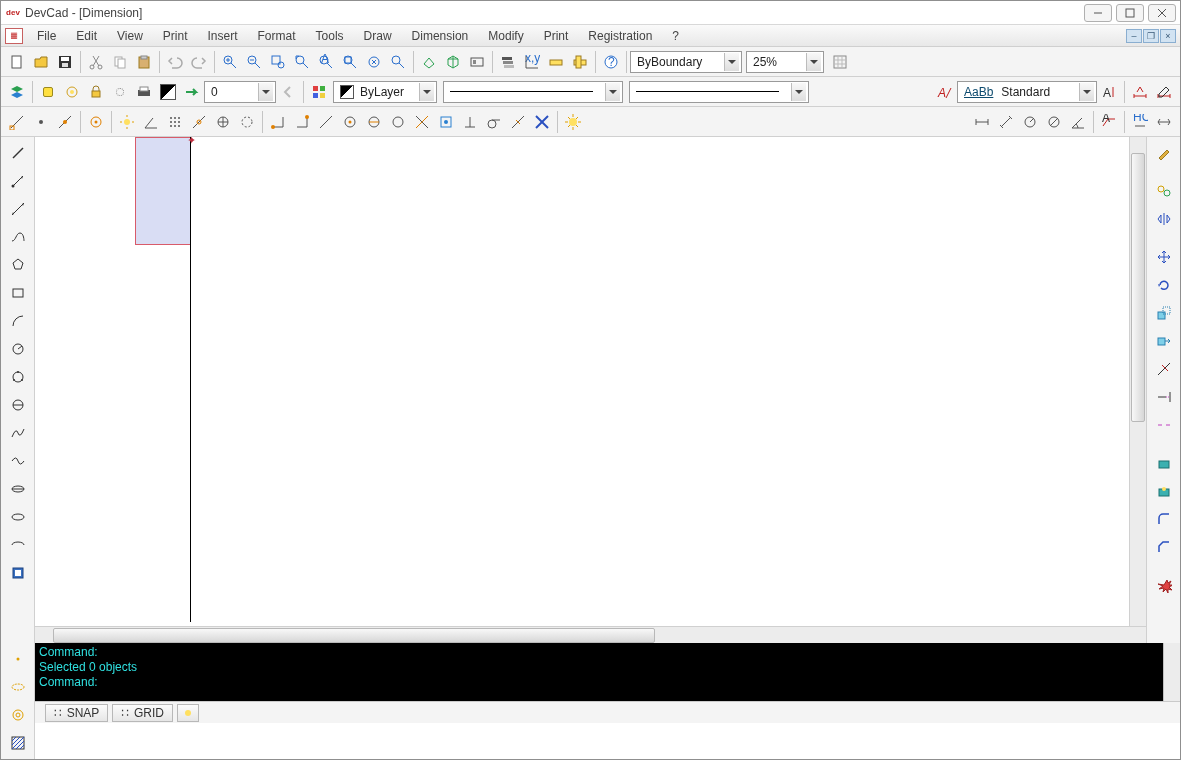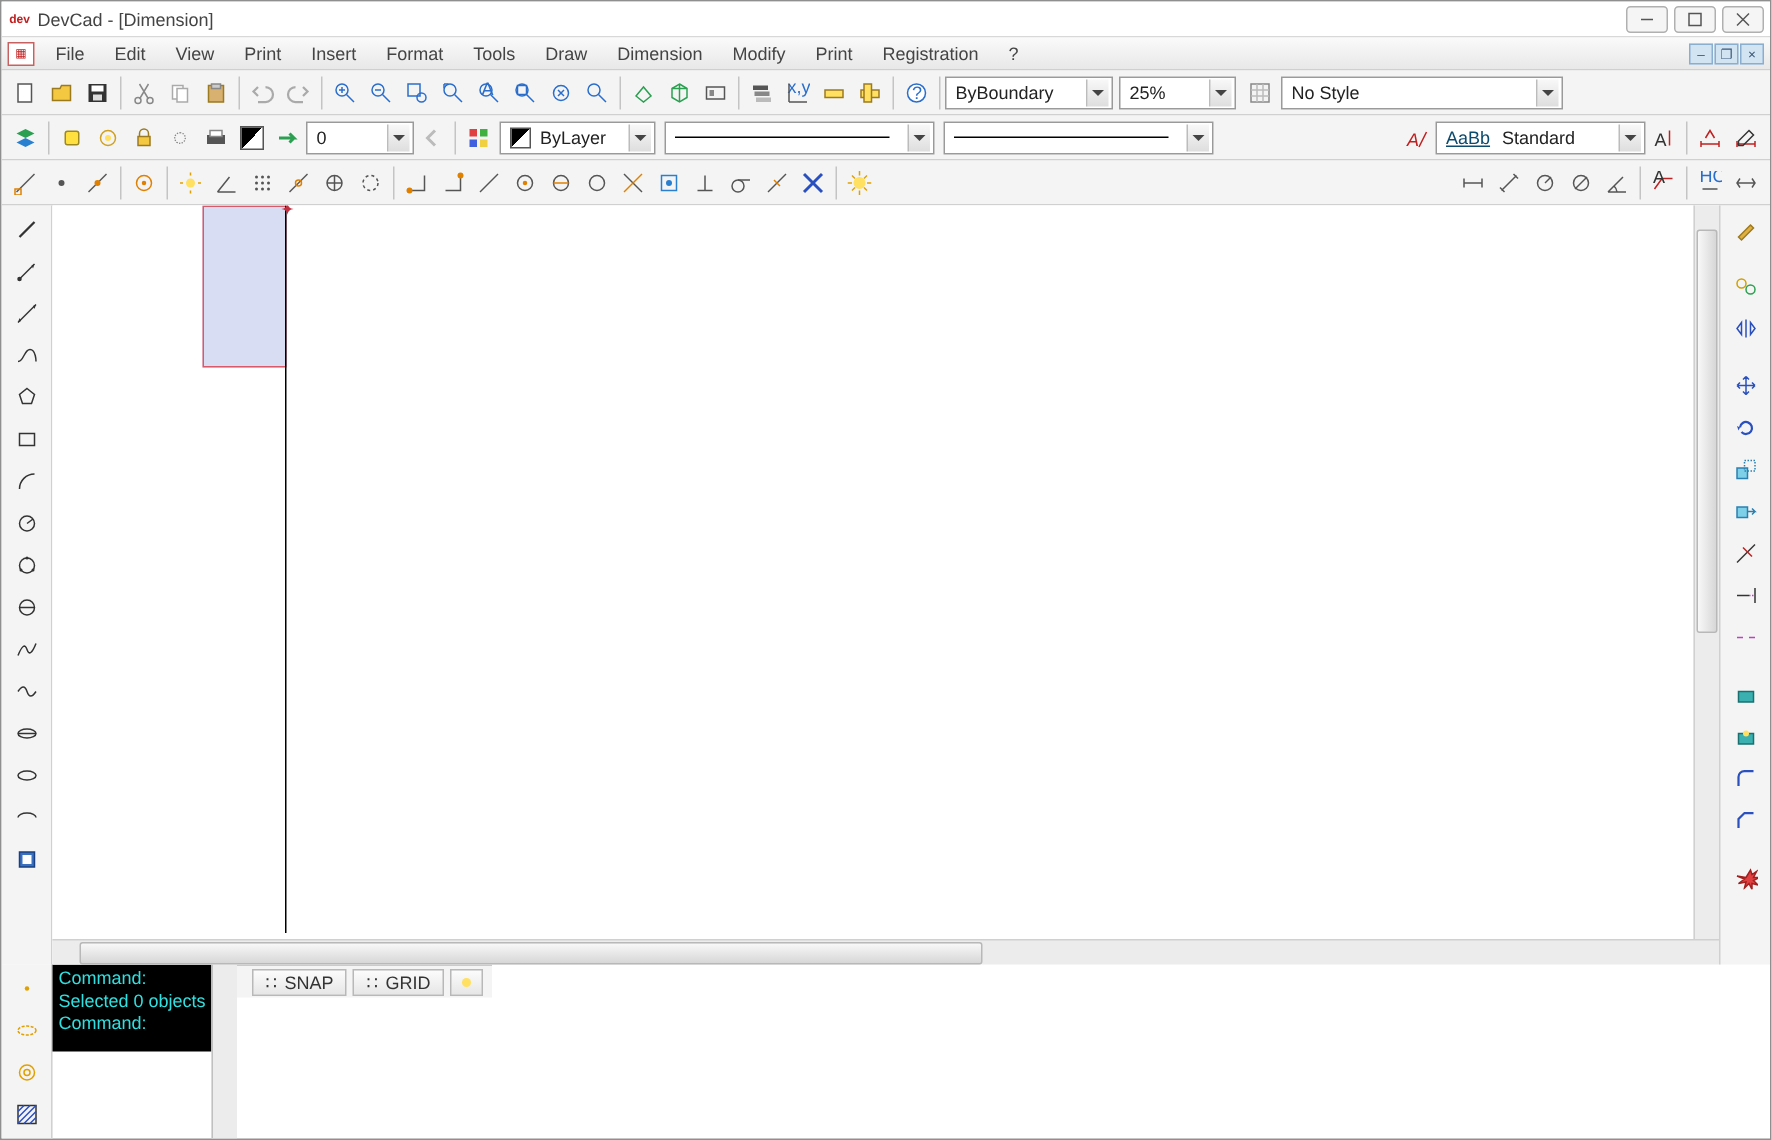--- a/index.html
+++ b/index.html
@@ -261,24 +261,20 @@
   <div class="combo" style="width:78px;margin-left:4px">
       <span class="ctext">25%</span>
       <span class="carrow"></span>
     </div>
   <div class="tbtn" style="margin-left:4px">
       <svg viewBox="0 0 16 16">
         <rect x="2" y="2" width="12" height="12" fill="none" stroke="#888"></rect>
         <path d="M2 6l12 0M2 10l12 0M6 2l0 12M10 2l0 12" stroke="#bbb"></path>
       </svg>
     </div>
-  <div class="combo" style="width:188px;margin-left:2px">
-      <span class="ctext">No Style</span>
-      <span class="carrow"></span>
-    </div>
 </div>
 
 <div class="toolbar-strip">
   <div class="tbtn">
       <svg viewBox="0 0 16 16">
         <path d="M8 2l6 3-6 3-6-3z" fill="#2aa050"></path>
         <path d="M8 8l6 3-6 3-6-3z" fill="#2a80d0"></path>
       </svg>
     </div>
   <div class="sep"></div>
@@ -815,21 +811,21 @@
           <circle cx="8" cy="8" r="2" fill="none" stroke="#e0a000"></circle>
         </svg>
       </div>
     <div class="tbtn">
         <svg viewBox="0 0 16 16">
           <rect x="2" y="2" width="12" height="12" fill="none" stroke="#333"></rect>
           <path d="M2 6l4-4M2 10l8-8M2 14l12-12M6 14l8-8M10 14l4-4" stroke="#2a50c0"></path>
         </svg>
       </div>
   </div>
-  <div style="flex:1;display:flex;flex-direction:row">
+  <div style="flex:1;display:flex;flex-direction:column">
     <div class="console-wrap">
       <div class="console"><span>Command:</span>
 <span>Selected 0 objects</span>
 <span>Command:</span></div>
       <div class="cscroll"></div>
     </div>
     <div class="status-bar">
       <div class="status-btn">
           <span class="dots">∷</span>
           <span>SNAP</span>

